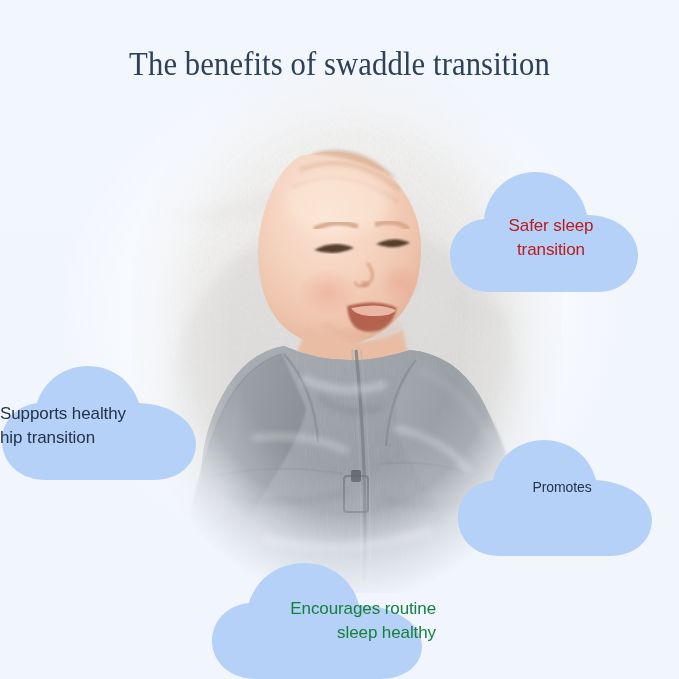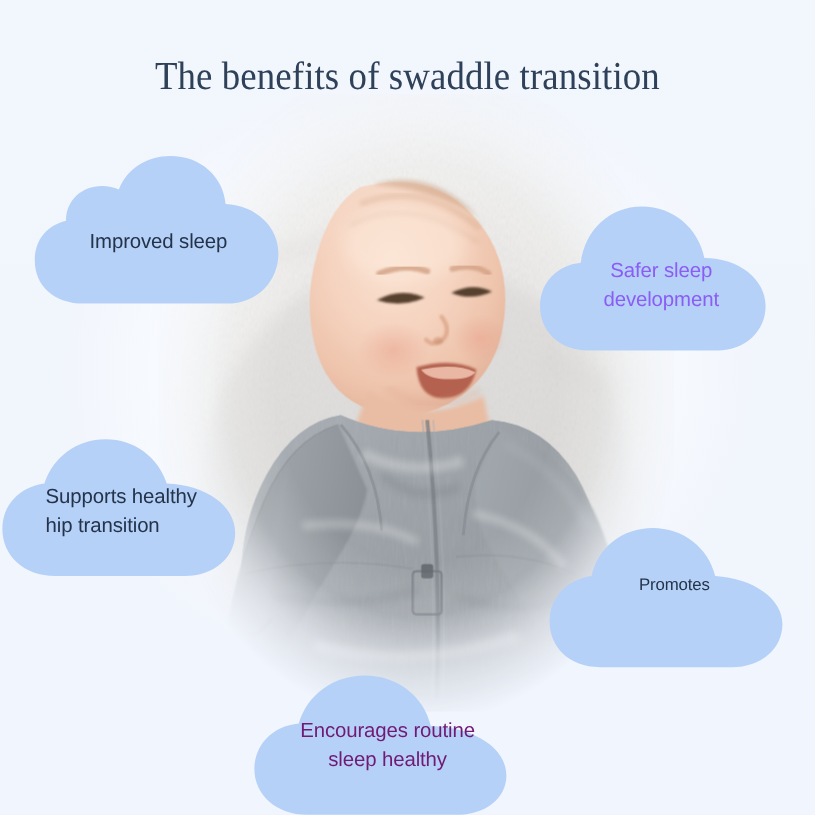--- a/index.html
+++ b/index.html
@@ -80,21 +80,21 @@
   .cl-line { display: block; }
 
   
   #cloud-improved-sleep      { left: 27px;  top: 131px; width: 210px; height: 123px; }
   #cloud-improved-sleep   .cloud-label { top: 59px; font-size: 17px; text-align: center; }
 
   #cloud-safer-sleep         { left: 448px; top: 170px; width: 206px; height: 123px; }
   #cloud-safer-sleep      .cloud-label { top: 44px; font-size: 17px; text-align: center; }
 
   #cloud-hip-development     { left: 0px;   top: 358px; width: 212px; height: 123px; }
-  #cloud-hip-development  .cloud-label { top: 44px; font-size: 17px; text-align: left; padding-left: 38px; }
+  #cloud-hip-development  .cloud-label { top: 44px; font-size: 17px; text-align: left; }
 
   #cloud-self-soothing       { left: 456px; top: 434px; width: 212px; height: 123px; }
   #cloud-self-soothing    .cloud-label { top: 44px; font-size: 14px; text-align: center; }
 
   #cloud-routine-sleep       { left: 210px; top: 561px; width: 226px; height: 123px; }
   #cloud-routine-sleep    .cloud-label { top: 36px; font-size: 17px; text-align: center; }
 </style>
 </head>
 <body>
 
@@ -303,50 +303,34 @@
           <path d="M 150 490 q 90 34 180 -18" stroke="#6e747a" stroke-width="8" fill="none"></path>
         </g>
       </g>
 
       <rect x="0" y="0" width="430" height="515" fill="url(#vig)"></rect>
     </svg>
   </div>
 
   <div class="title" style="color: rgb(46, 65, 89);">The benefits of swaddle transition</div>
 
-  <div class="cloud" id="cloud-improved-sleep">
-    <svg viewBox="0 0 210 123" xmlns="http://www.w3.org/2000/svg">
-      <path d="M 43 122
-               C 18 122 2 107 2 86
-               C 2 69 12 57 28 53
-               C 28 36 41 24 58 24
-               C 63 24 68 25 72 27
-               C 79 9 96 -1 115 -1
-               C 140 -1 159 16 161 39
-               C 186 40 205 58 205 80
-               C 205 104 187 122 162 122 Z" fill="#b5d1f7"></path>
-    </svg>
-    <div class="cloud-label" style="color: rgb(36, 51, 74);">
-      <span class="cl-line">Improved sleep</span>
-    </div>
-  </div>
 
   <div class="cloud" id="cloud-safer-sleep">
     <svg viewBox="0 0 206 123" xmlns="http://www.w3.org/2000/svg">
       <path d="M 42 122
                C 18 122 2 106 2 85
                C 2 66 16 51 36 49
                C 39 22 60 2 87 2
                C 113 2 134 20 139 45
                C 168 45 190 63 190 85
                C 190 106 173 122 150 122 Z" fill="#b5d1f7"></path>
     </svg>
-    <div class="cloud-label" style="color: #8b5cf6;">
+    <div class="cloud-label" style="color: #b91c1c;">
       <span class="cl-line">Safer sleep</span>
-      <span class="cl-line">development</span>
+      <span class="cl-line">transition</span>
     </div>
   </div>
 
   <div class="cloud" id="cloud-hip-development">
     <svg viewBox="0 0 212 123" xmlns="http://www.w3.org/2000/svg">
       <path d="M 46 122
                C 20 122 2 105 2 83
                C 2 63 16 48 37 45
                C 44 23 64 8 88 8
                C 112 8 132 23 139 45
@@ -377,19 +361,19 @@
   <div class="cloud" id="cloud-routine-sleep">
     <svg viewBox="0 0 226 123" xmlns="http://www.w3.org/2000/svg">
       <path d="M 46 118
                C 20 118 2 101 2 80
                C 2 60 17 44 39 42
                C 46 18 68 2 94 2
                C 121 2 143 19 149 44
                C 186 45 212 63 212 85
                C 212 105 194 118 170 118 Z" fill="#b5d1f7"></path>
     </svg>
-    <div class="cloud-label" style="color: #701a75;">
+    <div class="cloud-label" style="color: #15803d; text-align: right;">
       <span class="cl-line">Encourages routine</span>
       <span class="cl-line">sleep healthy</span>
     </div>
   </div>
 
 </div>
 
 </body></html>

